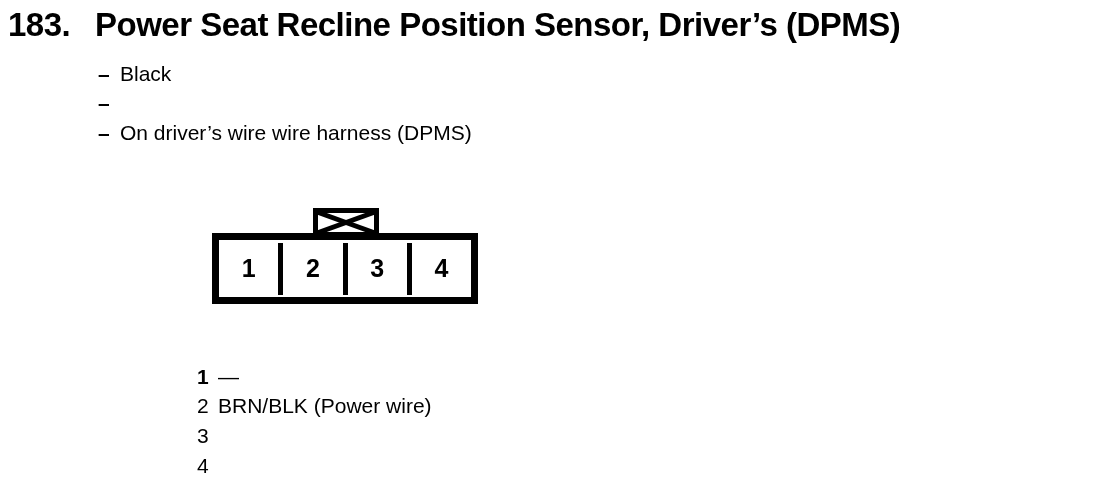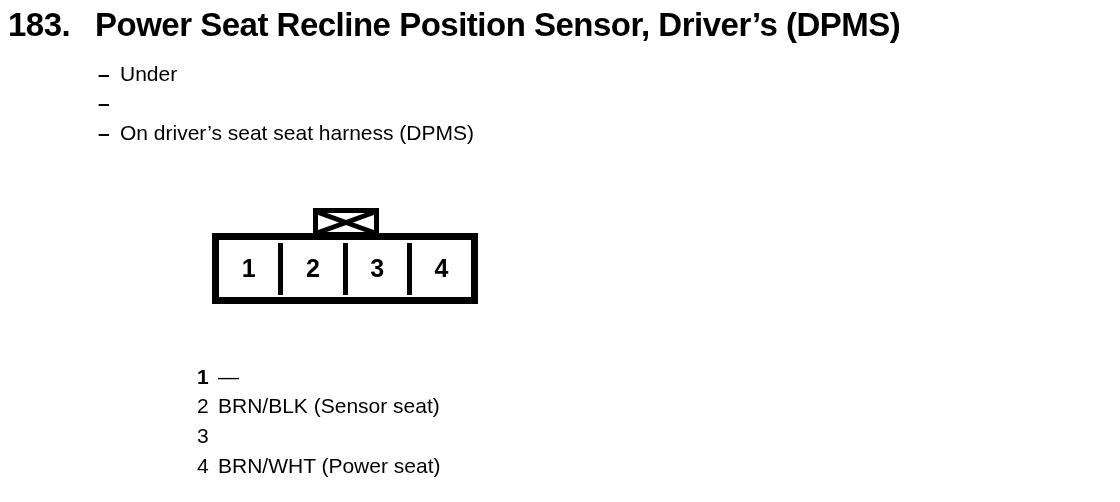--- a/index.html
+++ b/index.html
@@ -101,28 +101,28 @@
 <body>
 
 <div class="title-row">
   <span class="title-num">183.</span>
   <span class="title-text">Power Seat Recline Position Sensor, Driver’s (DPMS)</span>
 </div>
 
 <div class="bullets">
   <div class="bullet-row">
     <span class="bullet-dash">–</span>
-    <span>Under</span>
+    <span>Black</span>
   </div>
   <div class="bullet-row">
     <span class="bullet-dash">–</span>
   </div>
   <div class="bullet-row">
     <span class="bullet-dash">–</span>
-    <span>On driver’s seat seat harness (DPMS)</span>
+    <span>On driver’s wire wire harness (DPMS)</span>
   </div>
 </div>
 
 <div class="connector">
   <div class="latch">
     <svg viewBox="0 0 66 29" preserveAspectRatio="none">
       <rect x="2.5" y="2.5" width="61" height="24" fill="#ffffff" stroke="#000000" stroke-width="5"></rect>
       <line x1="4" y1="4" x2="62" y2="25" stroke="#000000" stroke-width="5"></line>
       <line x1="62" y1="4" x2="4" y2="25" stroke="#000000" stroke-width="5"></line>
     </svg>
@@ -143,22 +143,21 @@
   </div>
 </div>
 
 <div class="pin-list">
   <div class="pin-row">
     <span class="pin-row-num">1</span>
     <span>—</span>
   </div>
   <div class="pin-row">
     <span class="pin-row-num">2</span>
-    <span>BRN/BLK (Sensor seat)</span>
+    <span>BRN/BLK (Power wire)</span>
   </div>
   <div class="pin-row">
     <span class="pin-row-num">3</span>
   </div>
   <div class="pin-row">
     <span class="pin-row-num">4</span>
-    <span>BRN/WHT (Power seat)</span>
   </div>
 </div>
 
 </body></html>

